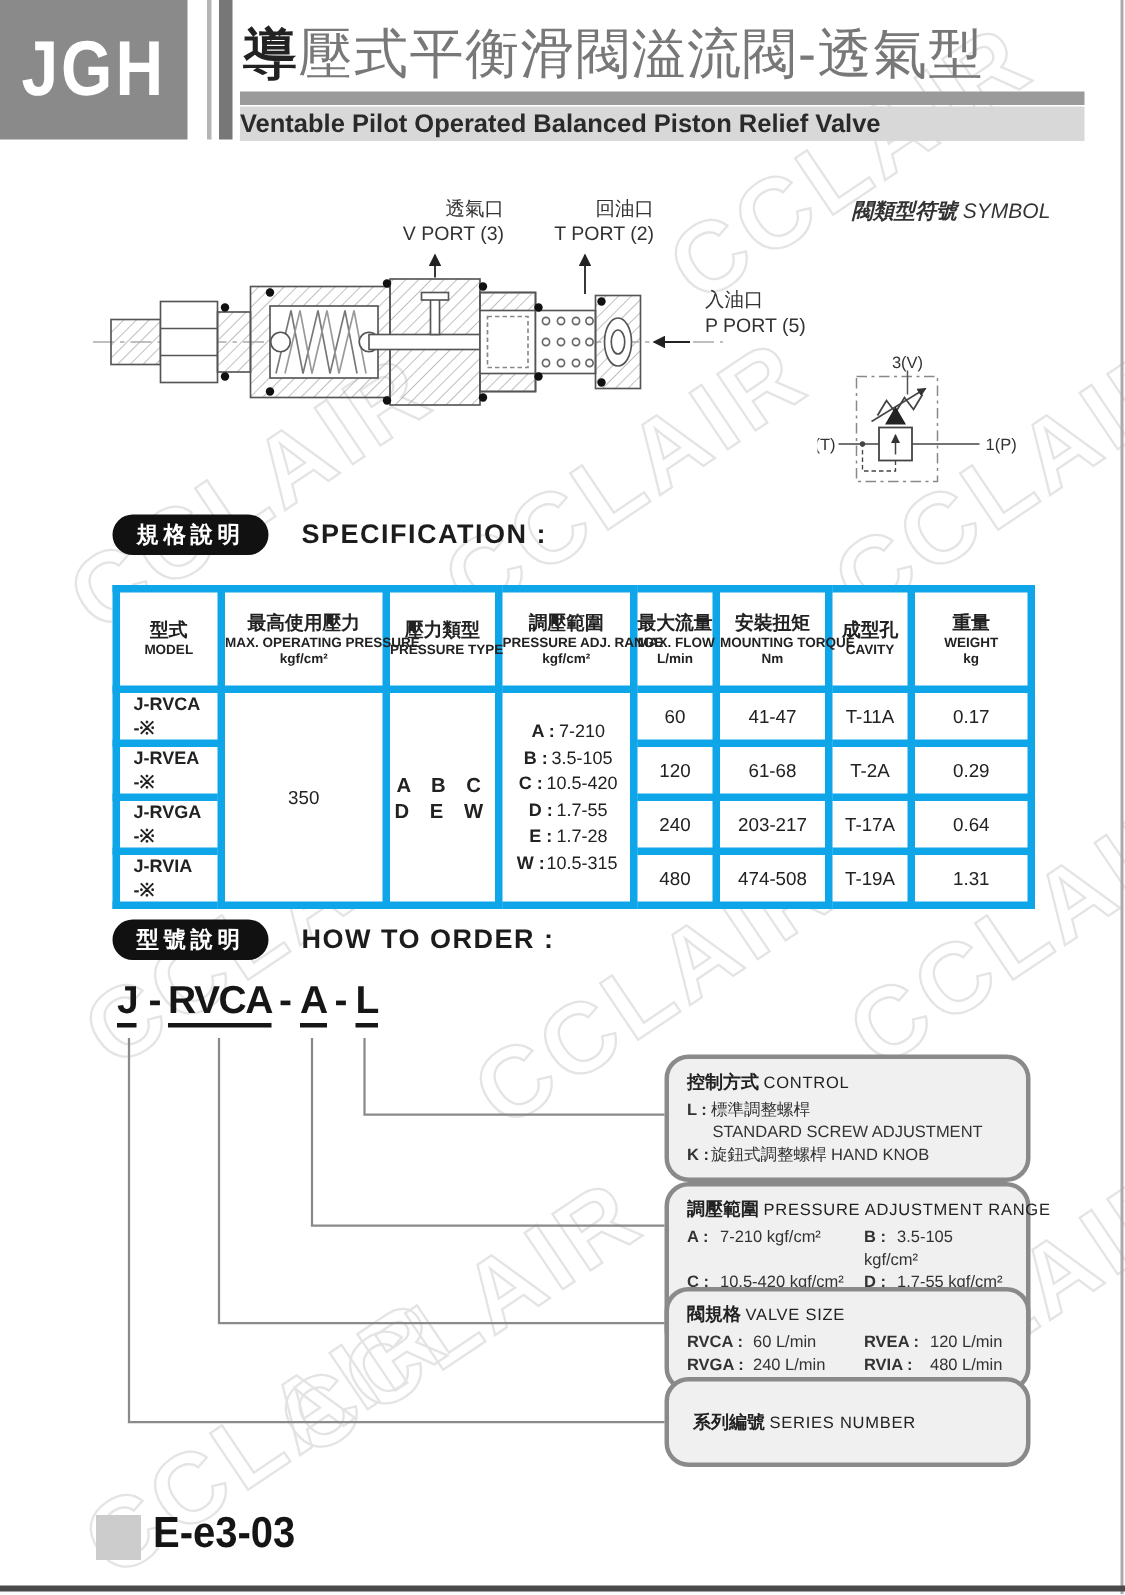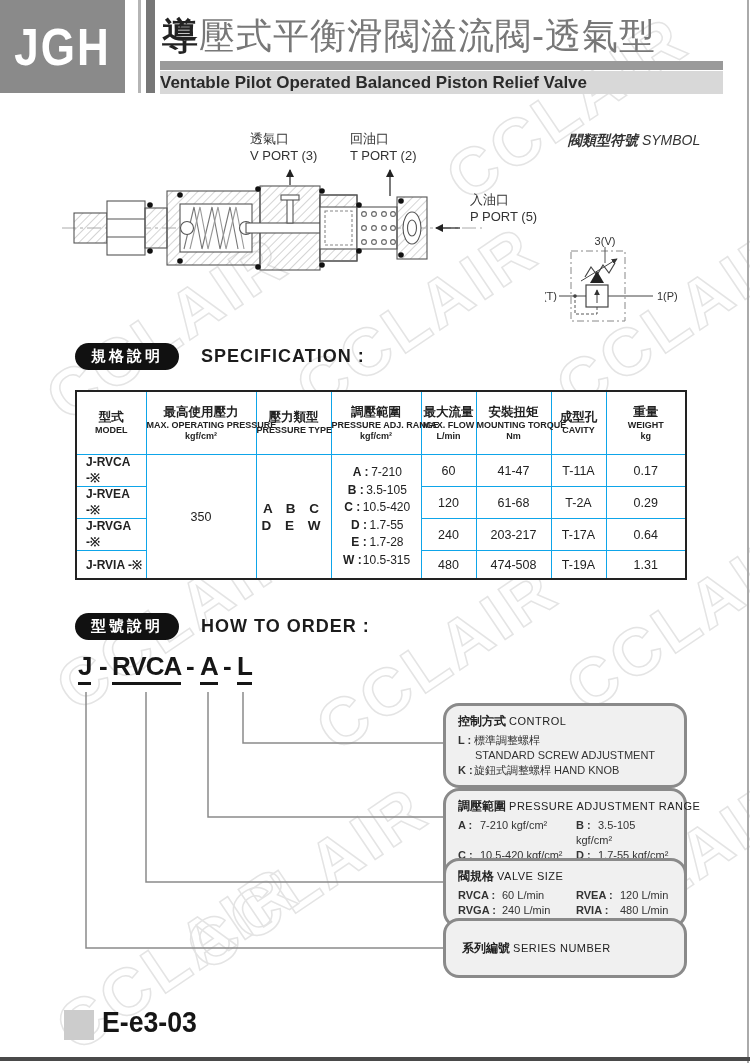--- a/index.html
+++ b/index.html
@@ -22,33 +22,33 @@
         white-space:nowrap;color:#787878;}
   .title-zh .lead{font-weight:bold;color:#222;}
   .hrule{left:160px;top:61px;width:563px;height:9px;background:#9a9a9a;}
   .title-en{left:160px;top:71px;width:563px;height:23px;background:#d8d8d8;
         font-weight:bold;font-size:17px;color:#2a2a2a;line-height:23px;
         box-sizing:border-box;white-space:nowrap;}
   .rborder{right:1px;top:0;width:2px;height:1063px;background:#aaa;}
   .bbar{left:0;top:1057px;width:750px;height:4px;background:#4a4a4a;}
   
   .plabel{position:absolute;z-index:1;font-size:13px;color:#333;line-height:17px;}
-  .plabel.ctr{text-align:left;}
+  .plabel.ctr{text-align:right;}
   
   .sym-title{left:568px;top:132px;font-size:14px;color:#333;white-space:nowrap;font-style:italic;}
   .sym-models{left:568px;top:167px;font-size:13px;line-height:15.5px;color:#333;}
   
   .secrow{display:flex;align-items:center;gap:22px;}
   .badge{background:#111;color:#fff;font-weight:bold;font-size:15px;letter-spacing:3px;
         padding:4px 16px;border-radius:15px;white-space:nowrap;}
   .sechead{font-weight:bold;font-size:18px;letter-spacing:1px;color:#1c1c1c;white-space:nowrap;}
   
   table.spec{border-collapse:collapse;table-layout:fixed;width:610px;
         border:2px solid #222;background:#fff;}
-  table.spec th,table.spec td{border:1px solid #0ea5e9;padding:0;}
+  table.spec th,table.spec td{border:5px solid #0ea5e9;padding:0;}
   table.spec th{height:62px;vertical-align:middle;text-align:center;background:#fff;}
   table.spec td{height:27px;vertical-align:middle;text-align:center;
         font-size:12.5px;color:#222;border-top:1px solid #b9b9b9;}
   table.spec tbody td.model{text-align:left;padding-left:9px;font-weight:bold;font-size:12px;}
   .hzh{font-size:12.5px;color:#222;line-height:15px;}
   .hen{font-weight:bold;font-size:9px;color:#222;line-height:11px;white-space:nowrap;}
   td.big{font-size:14px;}
   td.ptype div{font-weight:bold;font-size:13.5px;letter-spacing:5px;line-height:17px;}
   td.range{text-align:left;padding-left:13px;margin-top:45px;}
   td.range .rl{font-size:12px;line-height:17.5px;white-space:nowrap;}

